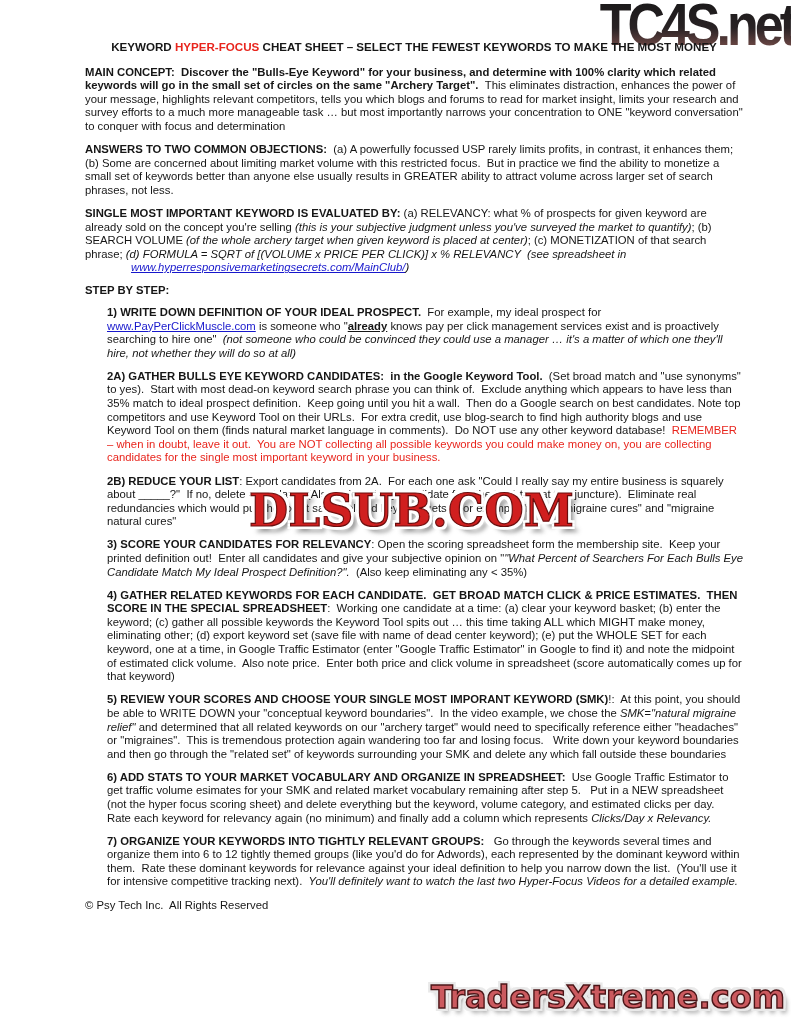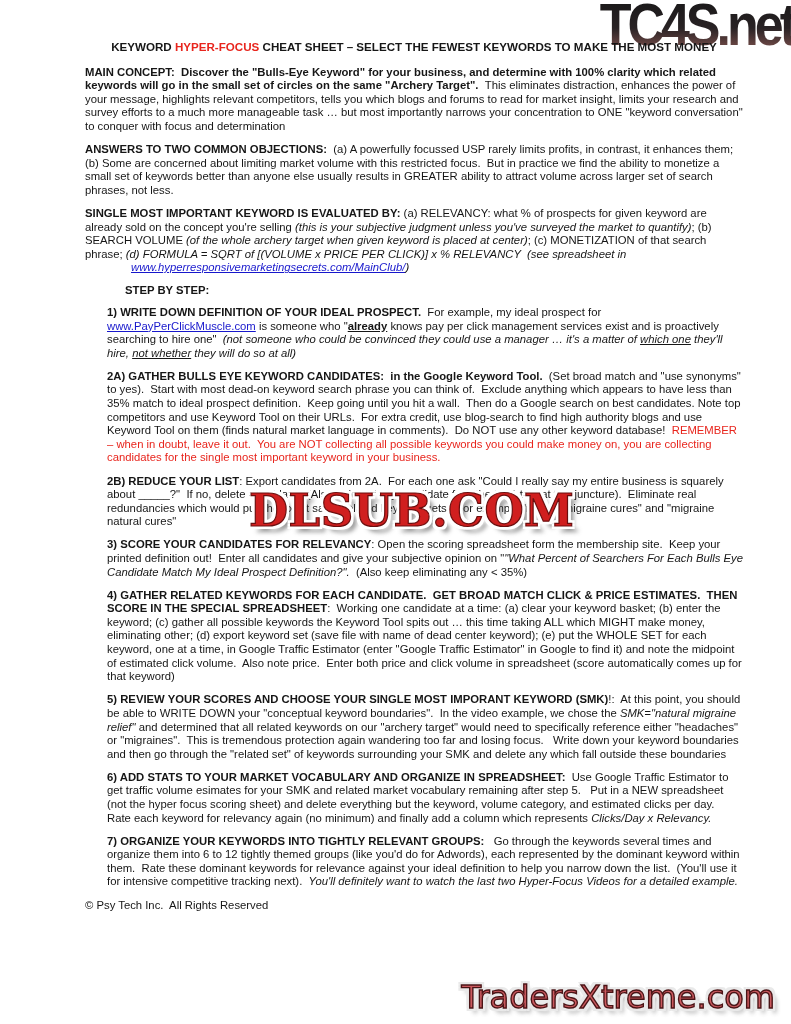--- a/index.html
+++ b/index.html
@@ -7,46 +7,46 @@
         font-family:"Liberation Sans", sans-serif;color:#161616;}
   .doc{position:absolute;left:85px;top:40px;width:658px;z-index:1;
        font-size:11.3px;line-height:13.6px;}
   .para{margin:0 0 9.5px 0;white-space:pre-wrap;}
   .title{font-weight:bold;text-align:center;font-size:11.6px;margin:0 0 12px 0;white-space:pre-wrap;}
   .hl{color:#e8251d;}
   .b{font-weight:bold;}
   .i{font-style:italic;}
   .r{color:#e8251d;}
   .bu{font-weight:bold;text-decoration:underline;}
-  .iu{font-style:italic;text-decoration:underline;}
+  .iu{font-style:italic;}
   .lk{color:#1717cc;text-decoration:underline;cursor:pointer;}
   .li{color:#1717cc;text-decoration:underline;font-style:italic;cursor:pointer;padding-left:46px;}
   .step{margin-left:22px;width:636px;}
-  .sbs{margin-bottom:8px;margin-left:40px;}
+  .sbs{margin-bottom:8px;}
   .footer{text-align:left;margin-top:2px;white-space:pre-wrap;}
   .footer .line{display:block;}
 
   
   .wm{position:absolute;white-space:nowrap;pointer-events:none;}
   #wm-tc4s{top:-10px;right:-2px;z-index:0;
      font-family:"Liberation Sans", sans-serif;font-weight:700;
      font-size:52px;letter-spacing:-4px;
      transform:scaleY(1.15);transform-origin:top right;
      background:linear-gradient(180deg,#161616 0%,#282224 55%,#8d5a55 95%);
      -webkit-background-clip:text;background-clip:text;color:transparent;}
   #wm-dlsub{top:484px;left:249px;z-index:5;
      font-family:"DejaVu Serif", serif;font-weight:bold;
      font-size:45px;letter-spacing:0.5px;color:#d01f1f;
      -webkit-text-stroke:1.2px #6a0f0f;
      text-shadow:
        -3px -3px 0 #fff, 3px -3px 0 #fff, -3px 3px 0 #fff, 3px 3px 0 #fff,
        -3px 0 0 #fff, 3px 0 0 #fff, 0 -3px 0 #fff, 0 3px 0 #fff,
        6px 6px 4px rgba(70,70,70,0.55);}
-  #wm-tx{top:978px;right:16px;z-index:5;
-     font-family:"DejaVu Sans", sans-serif;font-weight:normal;
+  #wm-tx{top:978px;right:6px;z-index:5;
+     font-family:"DejaVu Sans", sans-serif;font-weight:bold;
      font-size:32px;letter-spacing:0px;color:#cb5a5f;
      -webkit-text-stroke:1.4px #4a1416;
      text-shadow:
        -3px -3px 0 #e9e9e9, 3px -3px 0 #e9e9e9, -3px 3px 0 #e9e9e9, 3px 3px 0 #e9e9e9,
        -3px 0 0 #e9e9e9, 3px 0 0 #e9e9e9, 0 -3px 0 #e9e9e9, 0 3px 0 #e9e9e9,
        4px 5px 4px rgba(60,60,60,0.45);}
 </style>
 </head>
 <body>
 

